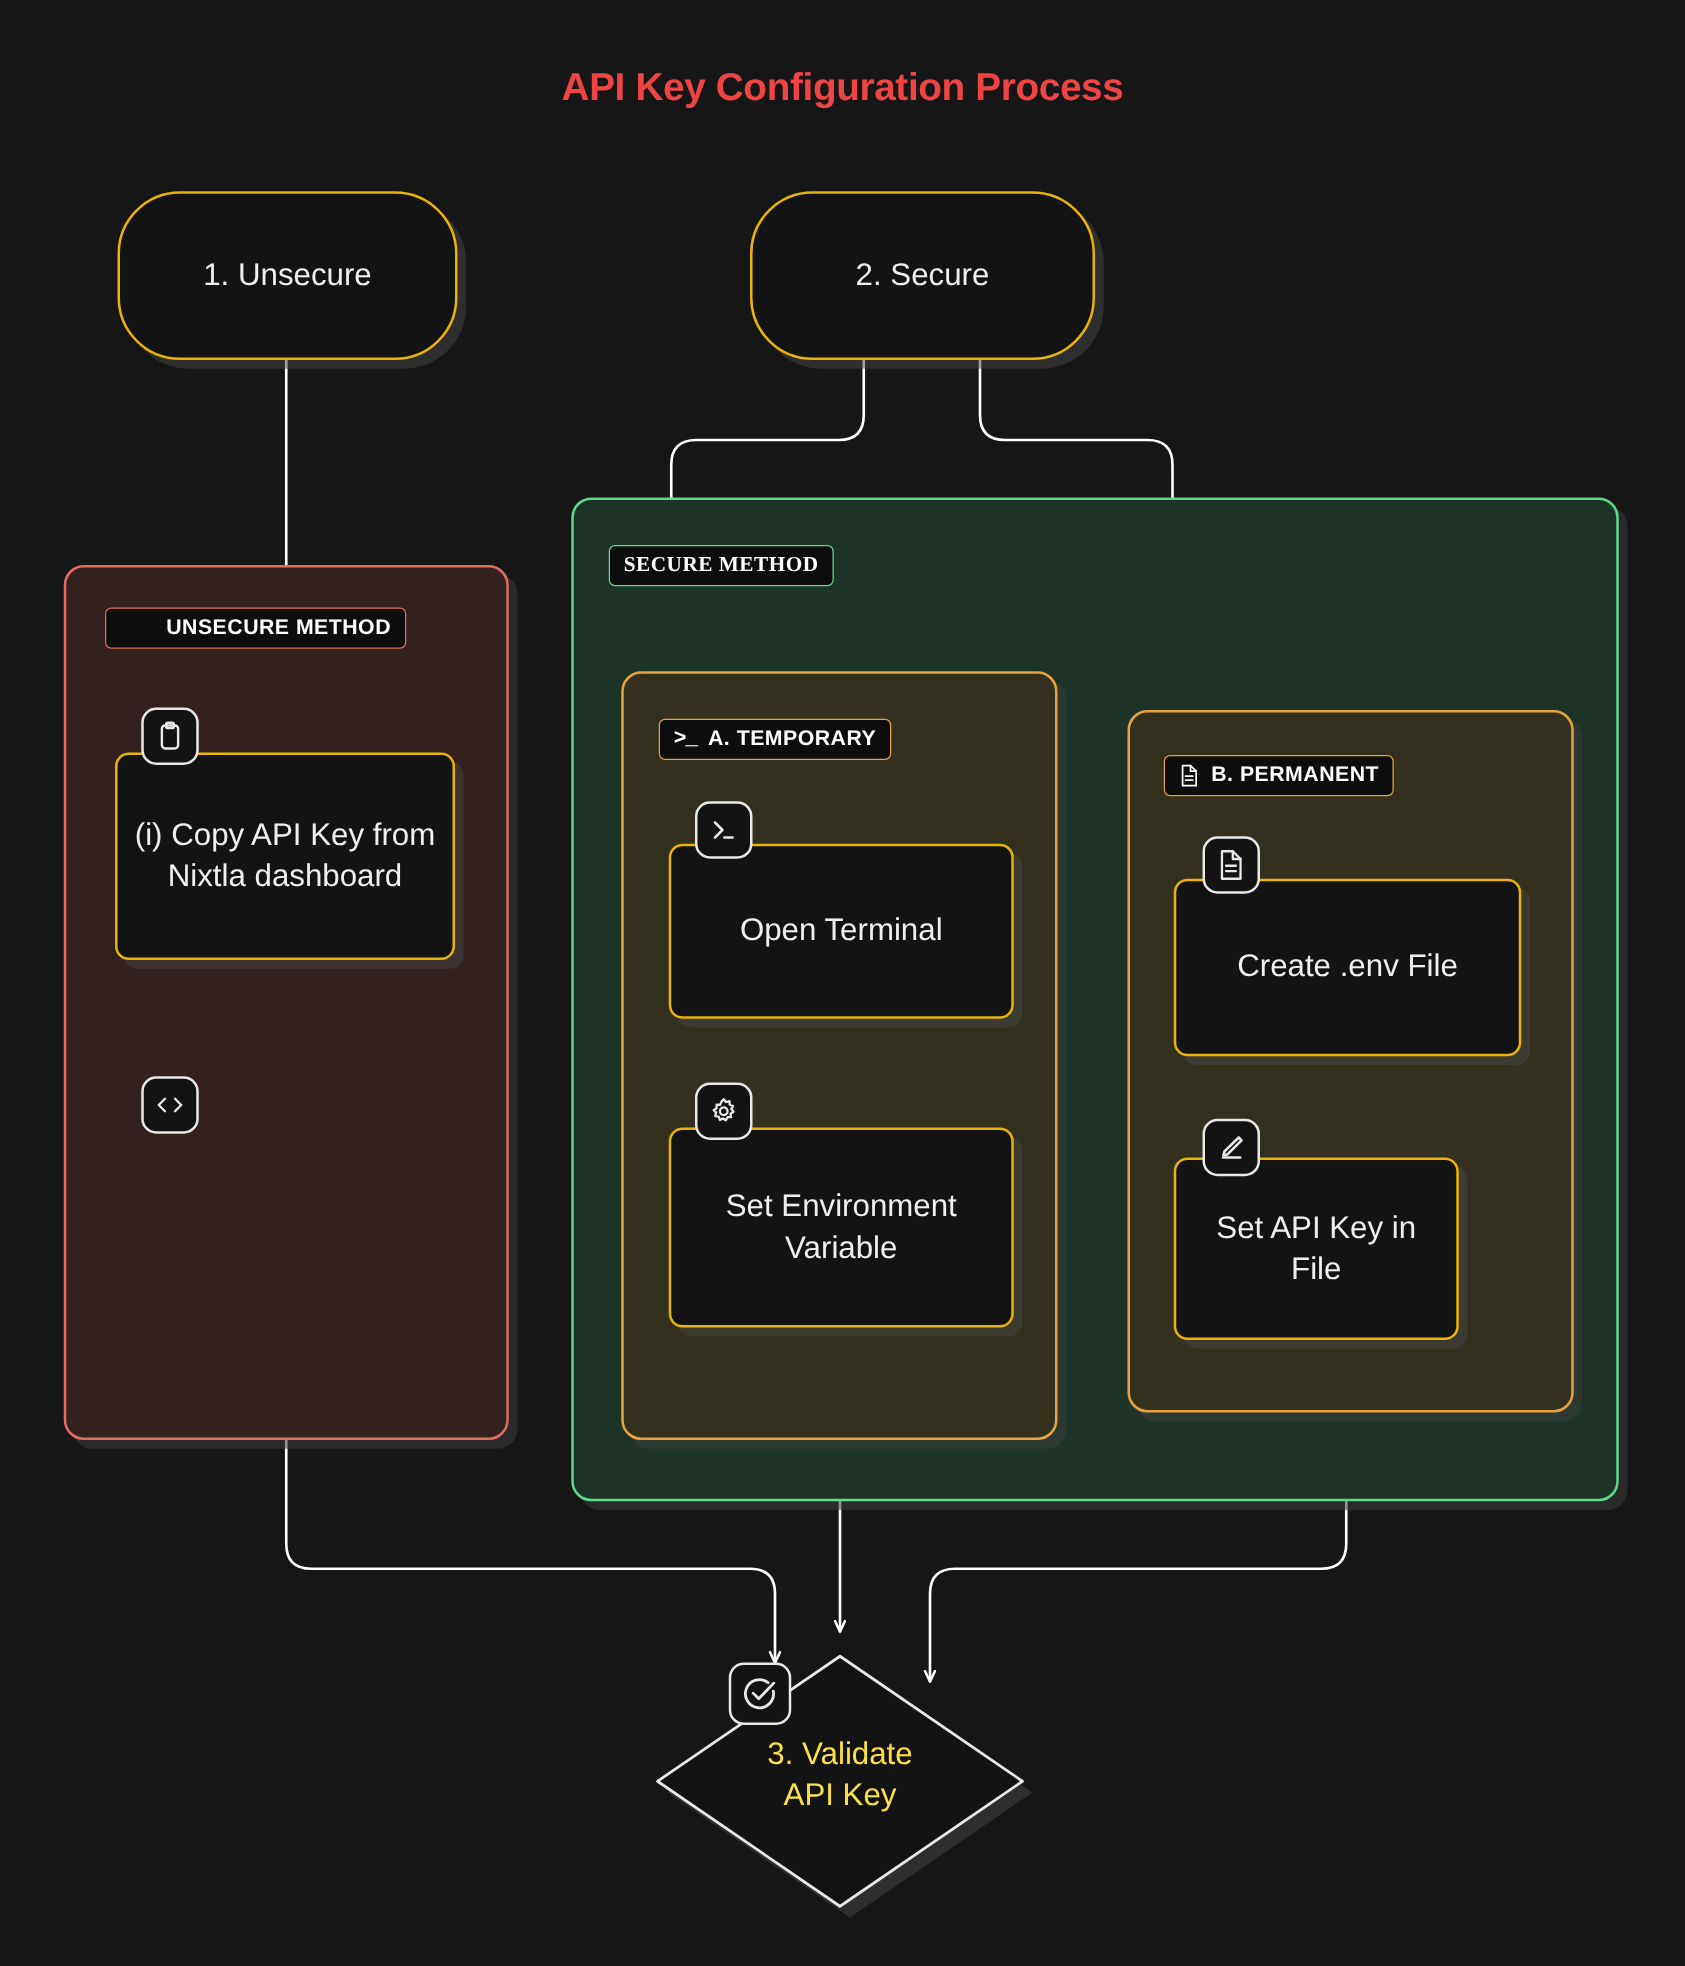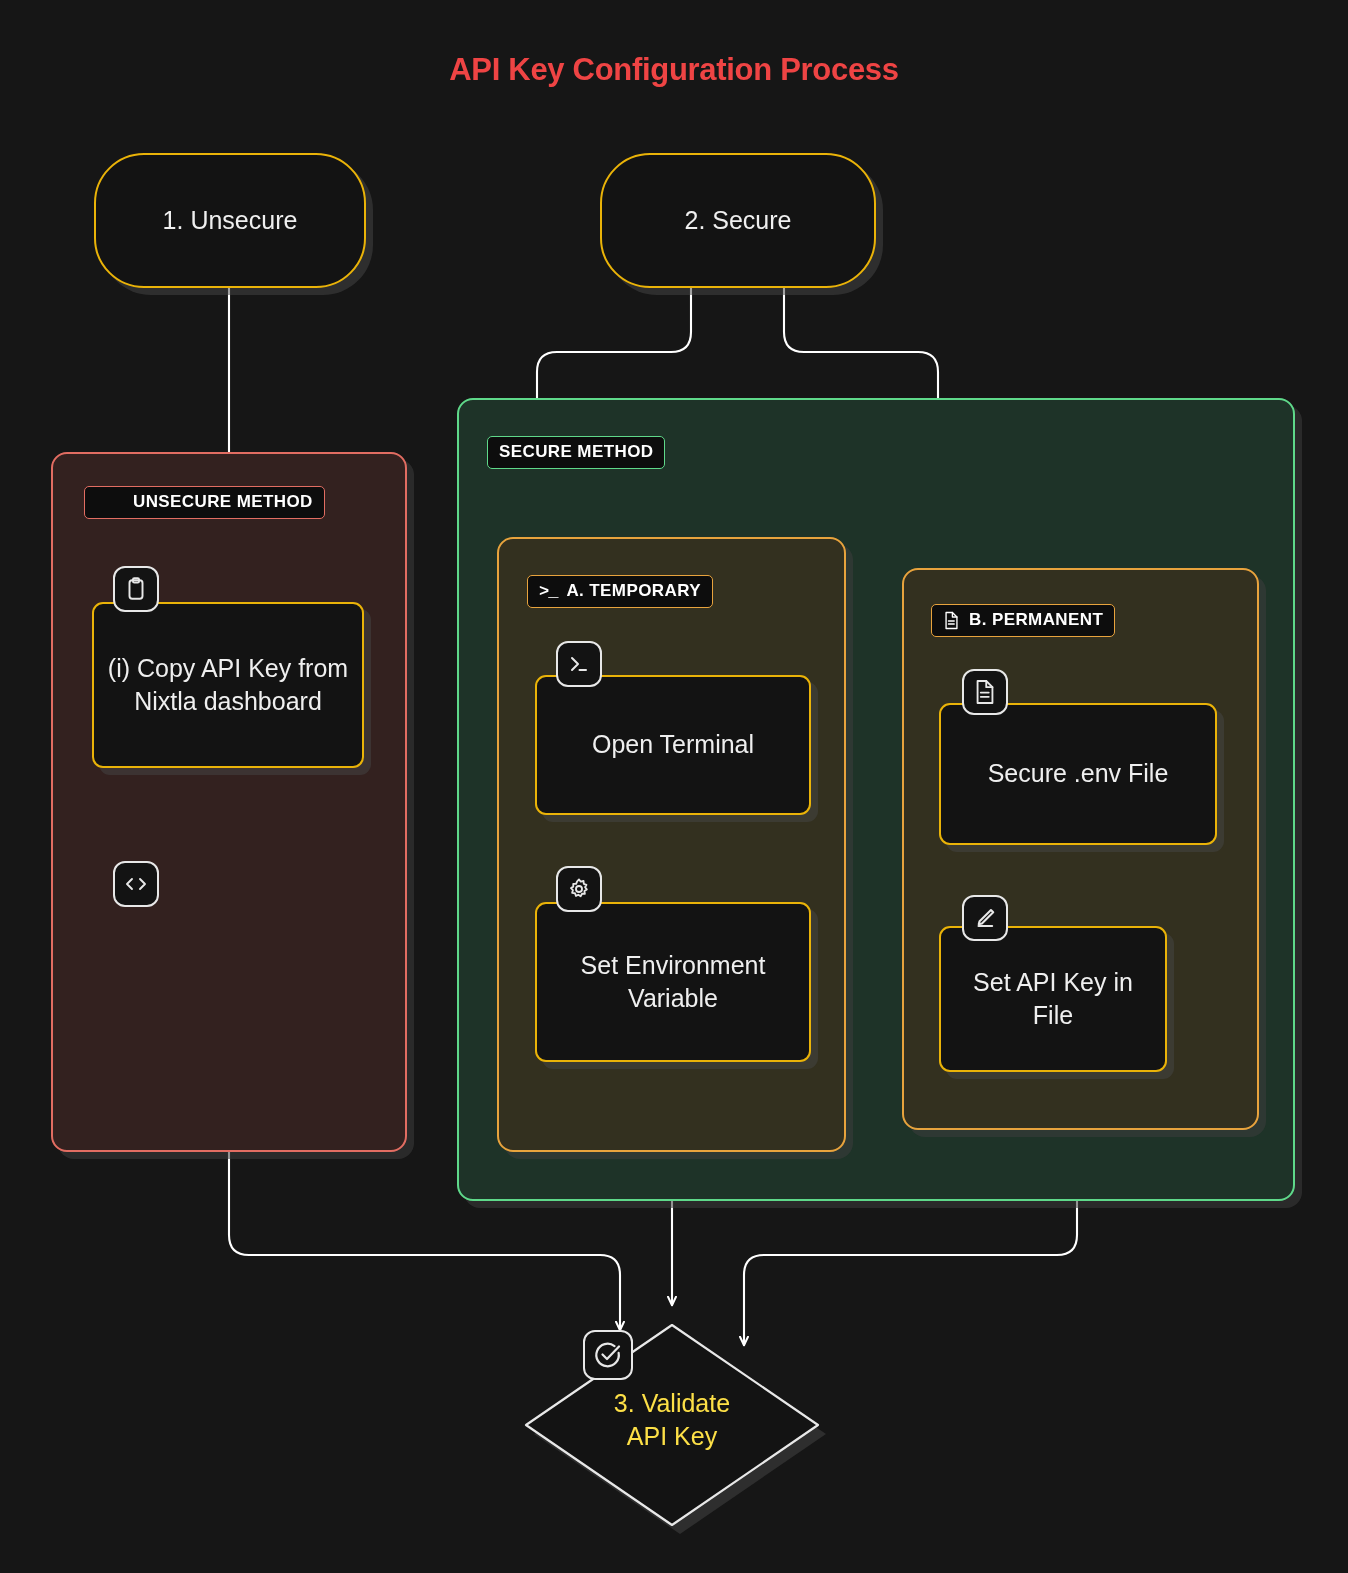--- a/index.html
+++ b/index.html
@@ -190,21 +190,21 @@
 
   <div class="node-badge" style="left:113px; top:861px;">
     <svg width="28" height="26" viewBox="0 0 28 24" fill="none" stroke="#e8e8e8" stroke-width="1.9" stroke-linecap="round" stroke-linejoin="round">
       <polyline points="10,7 5,12 10,17"></polyline>
       <polyline points="18,7 23,12 18,17"></polyline>
     </svg>
   </div>
 
   <div class="cluster" style="left:457px; top:398px; width:838px; height:803px; border-color:#5fd98a; background:#1e3328;"></div>
 
-  <div class="cluster-label" style="left:487px; top:436px; border-color:#5fd98a;">
+  <div class="cluster-label" style="left:487px; top:436px; border-color:#5fd98a;font-family:Liberation Serif, serif;">
     <span>SECURE METHOD</span>
   </div>
 
   <div class="cluster" style="left:497px; top:537px; width:349px; height:615px; border-color:#e8a33d; background:#33301f;"></div>
 
   <div class="cluster-label" style="left:527px; top:575px; border-color:#e8a33d;">
     <span class="lbl-icon term-glyph">&gt;_</span>
     <span>A. TEMPORARY</span>
   </div>
 
@@ -236,21 +236,21 @@
         <path d="M3 1.6 h7 l5 5 v12.8 h-12 Z"></path>
         <polyline points="10,1.6 10,6.6 15,6.6"></polyline>
         <line x1="5.6" y1="11" x2="12" y2="11"></line>
         <line x1="5.6" y1="14.4" x2="12" y2="14.4"></line>
       </svg>
     </span>
     <span>B. PERMANENT</span>
   </div>
 
   <div class="node" style="left:939px; top:703px; width:278px; height:142px;">
-    <span>Secure .env File</span>
+    <span>Create .env File</span>
   </div>
   <div class="node-badge" style="left:962px; top:669px;">
     <svg width="24" height="26" viewBox="0 0 18 21" fill="none" stroke="#e8e8e8" stroke-width="1.5" stroke-linecap="round" stroke-linejoin="round">
       <path d="M3 1.6 h7 l5 5 v12.8 h-12 Z"></path>
       <polyline points="10,1.6 10,6.6 15,6.6"></polyline>
       <line x1="5.6" y1="11" x2="12" y2="11"></line>
       <line x1="5.6" y1="14.4" x2="12" y2="14.4"></line>
     </svg>
   </div>
 

